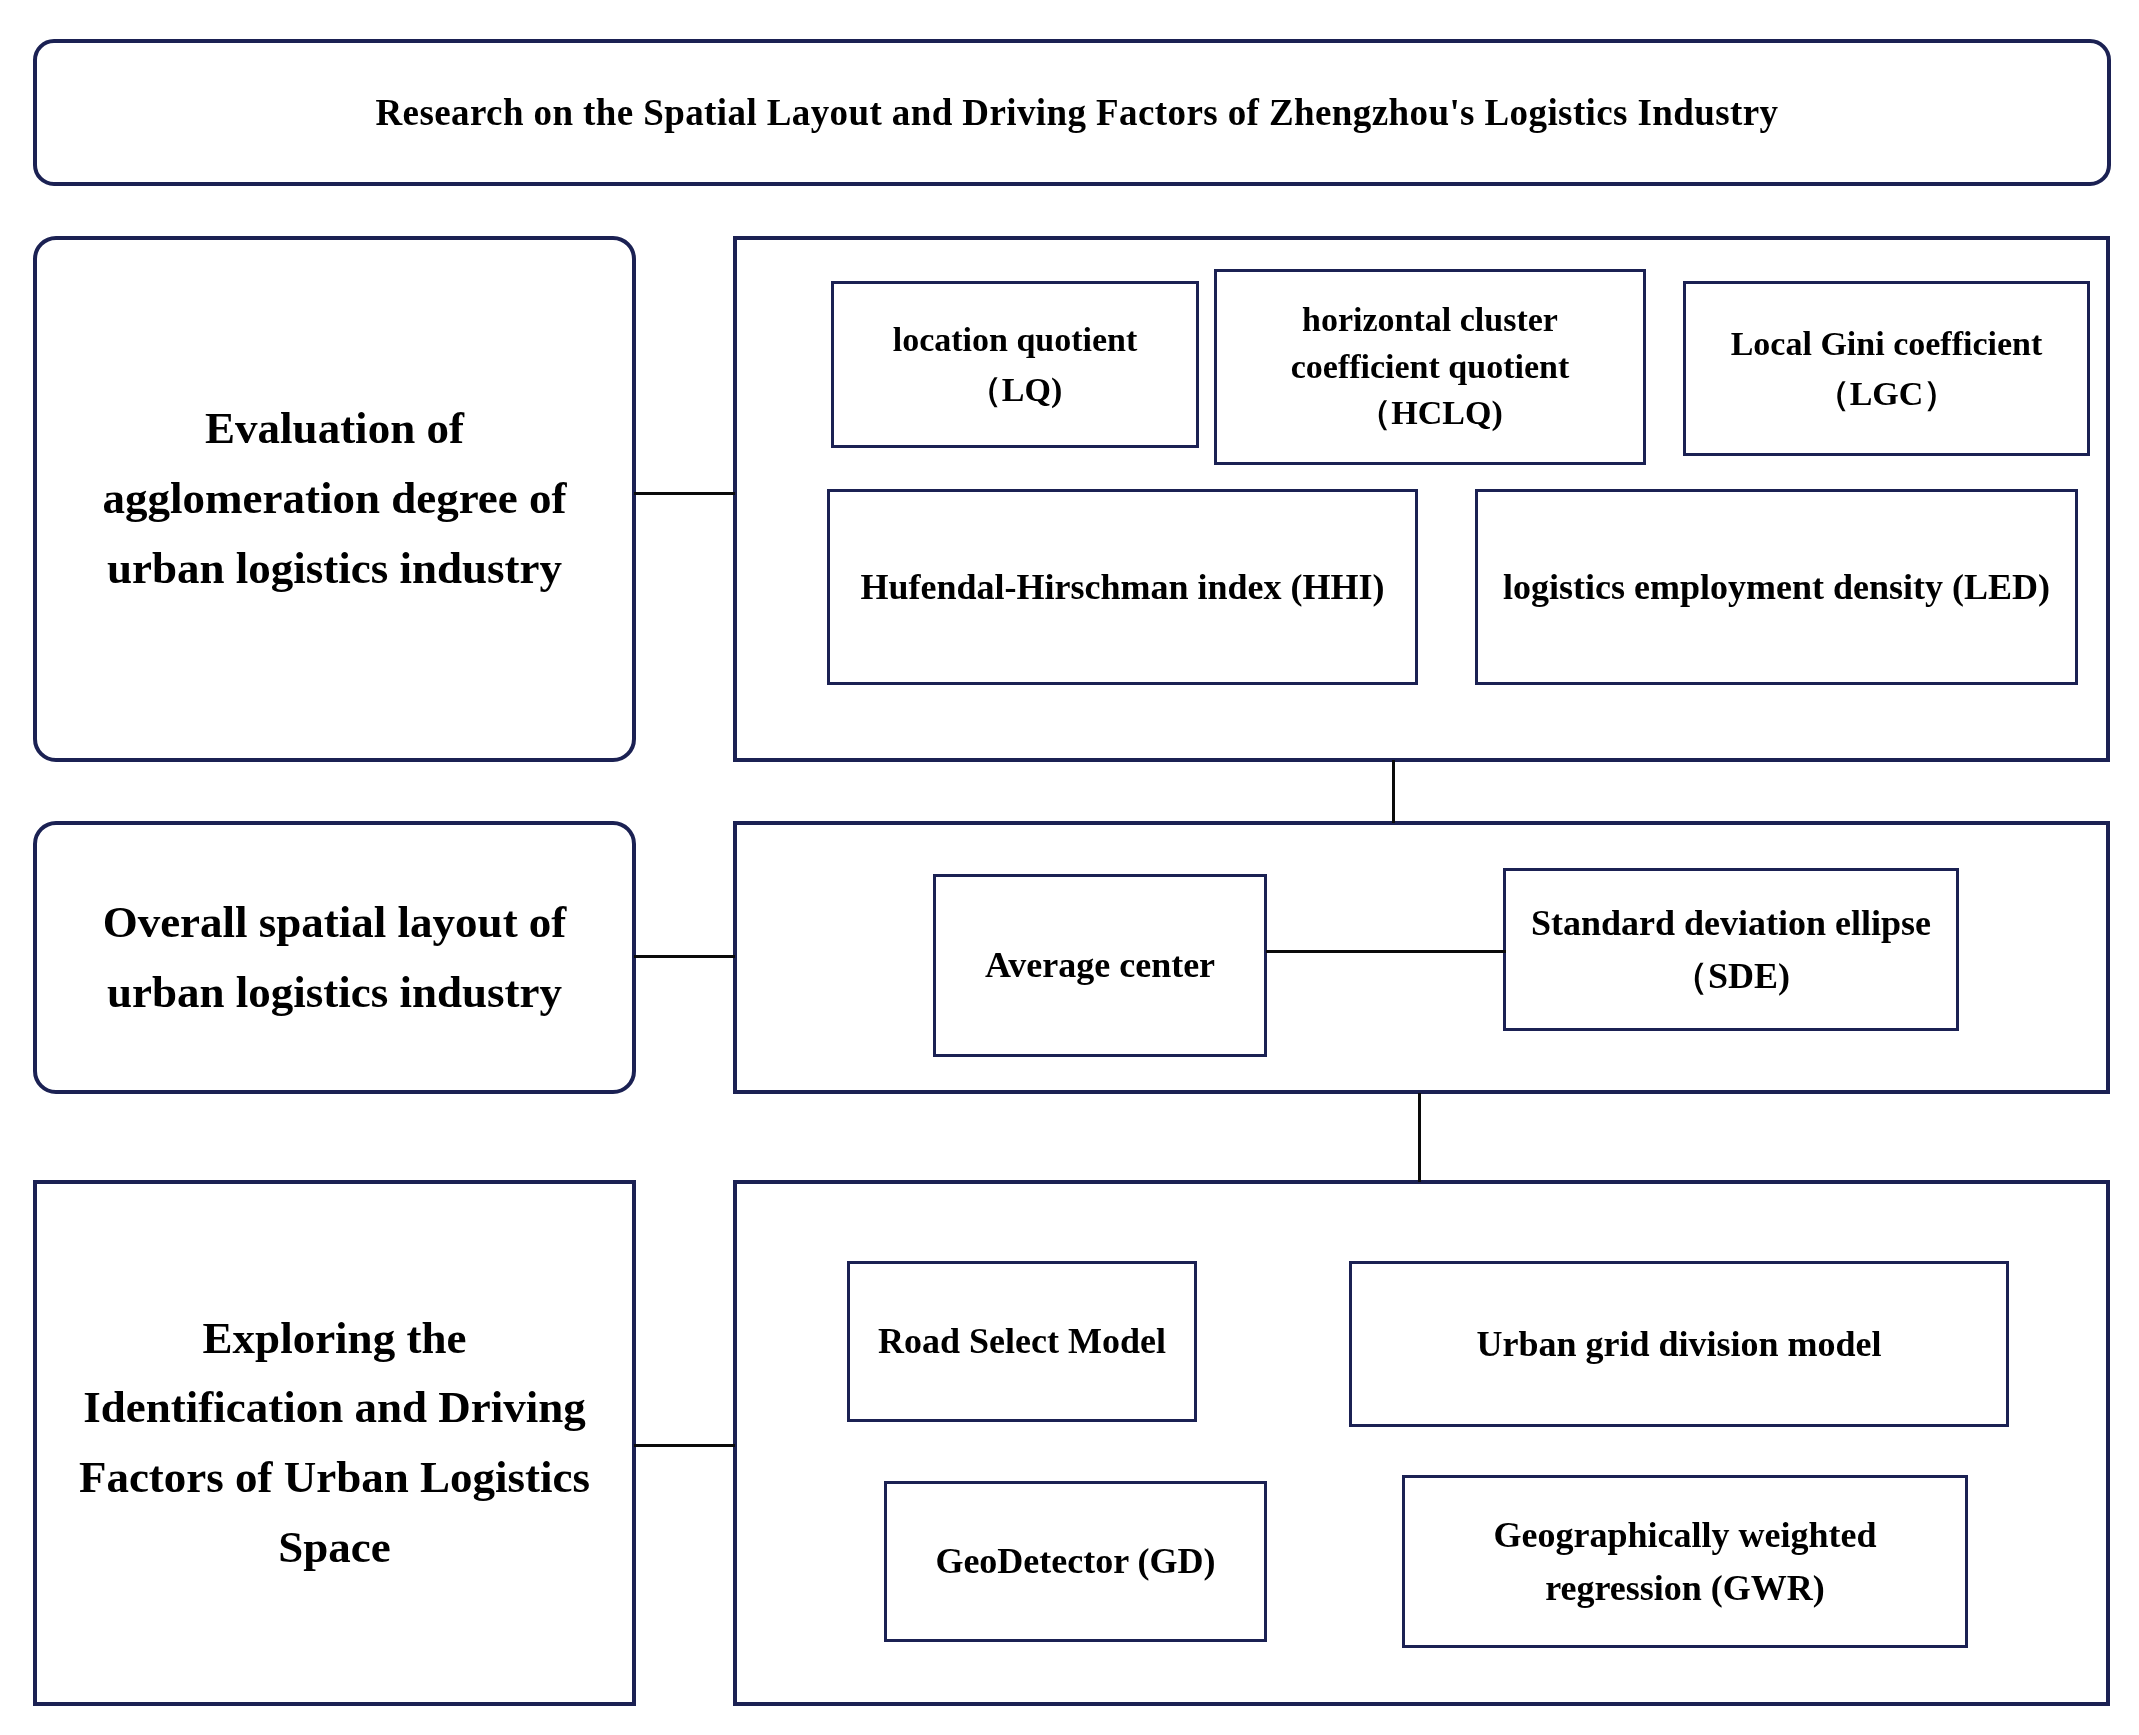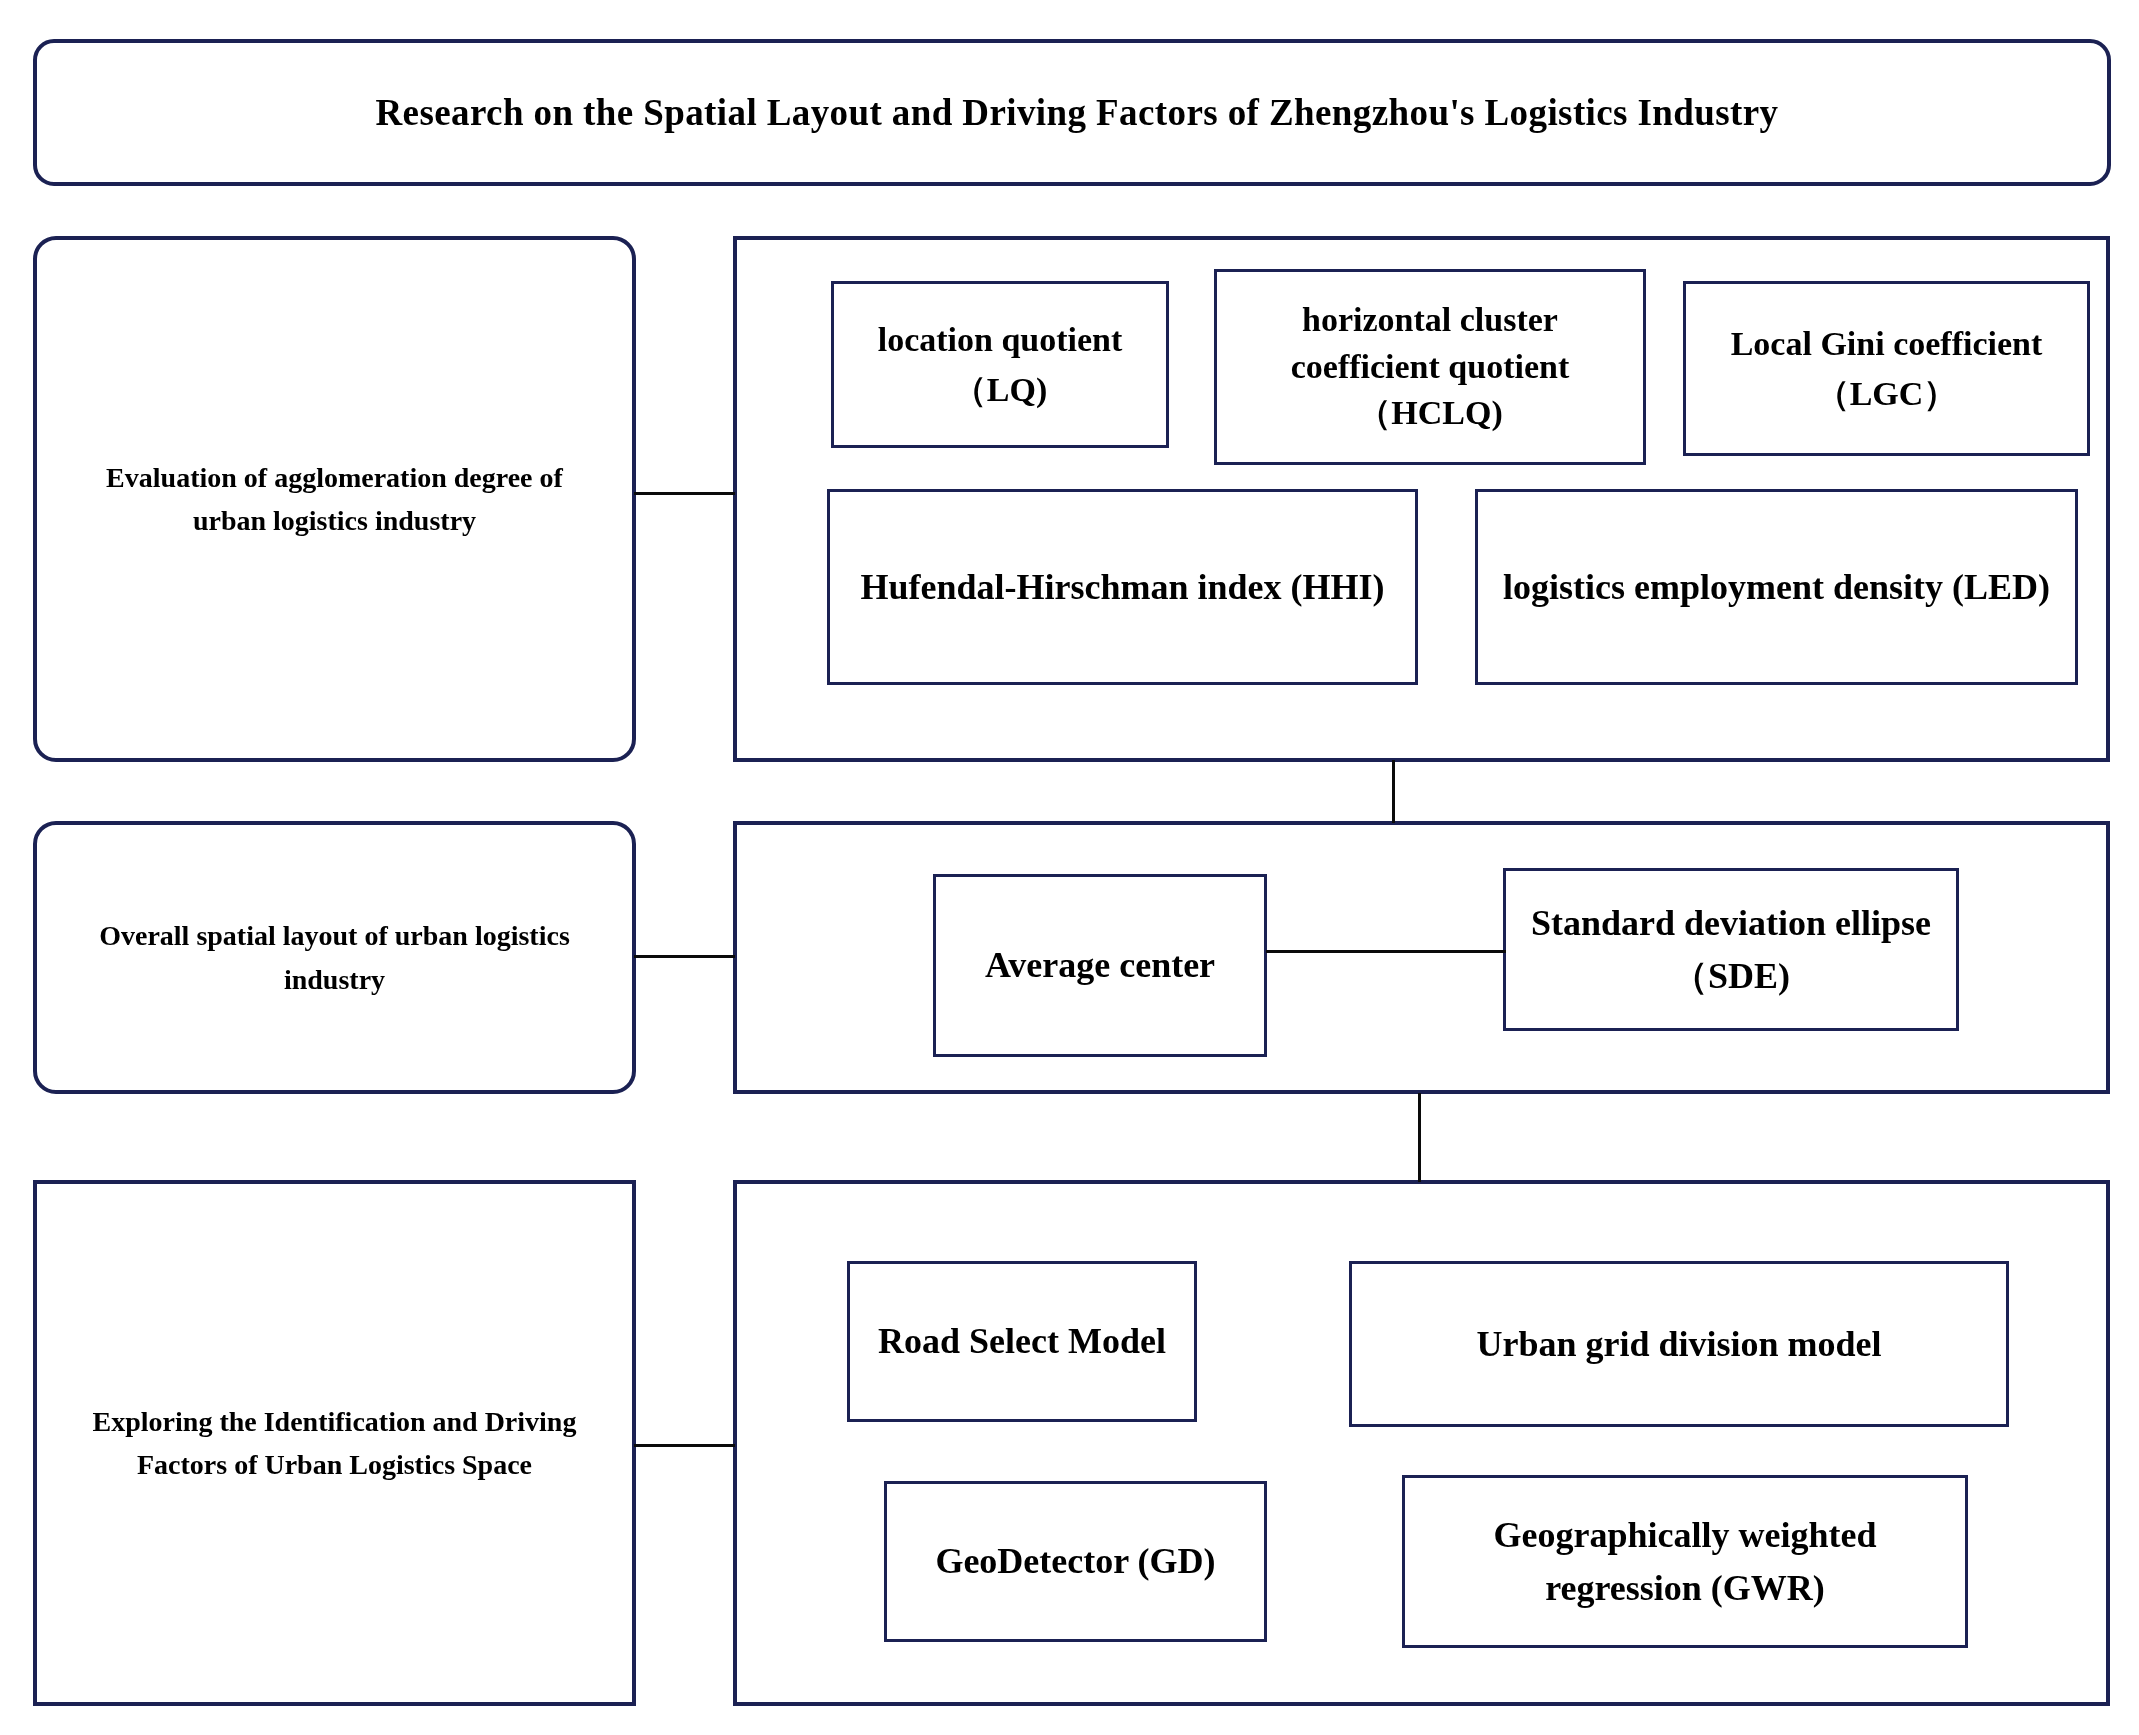--- a/index.html
+++ b/index.html
@@ -40,21 +40,21 @@
   }
   .rounded{border-radius:23px;}
   .title-box{
     border-width:4.1px;
     border-radius:21px;
     font-size:37px;
     letter-spacing:0.4px;
   }
   .left-box{
     border-width:4.1px;
-    font-size:28px;
+    font-size:45px;
     line-height:1.55;
     padding:0 34px;
   }
   .method{font-size:34px;padding:0 14.7px;}
   .method-lg{font-size:36px;padding:0 16.3px;}
   .connector{
     position:absolute;
     background:var(--connector-color);
   }
 </style>
@@ -66,21 +66,21 @@
   <div class="box title-box" style="left:33px; top:39px; width:2078px; height:147px;padding-left:10px;">
     <span>Research on the Spatial Layout and Driving Factors of Zhengzhou's Logistics Industry</span>
   </div>
 
   <div class="box left-box rounded" style="left:33px; top:236px; width:603px; height:526px;">
     <span>Evaluation of agglomeration degree of urban logistics industry</span>
   </div>
 
   <div class="container-box" style="left:733px; top:236px; width:1377px; height:526px;"></div>
 
-  <div class="box method" style="left:831px; top:281px; width:338px; height:167px;">
+  <div class="box method" style="left:831px; top:281px; width:368px; height:167px;">
     <span>location quotient（LQ)</span>
   </div>
 
   <div class="box method" style="left:1214px; top:269px; width:432px; height:196px; line-height:1.38;">
     <span>horizontal cluster coefficient quotient（HCLQ)</span>
   </div>
 
   <div class="box method" style="left:1683px; top:281px; width:407px; height:175px;">
     <span>Local Gini coefficient（LGC）</span>
   </div>

